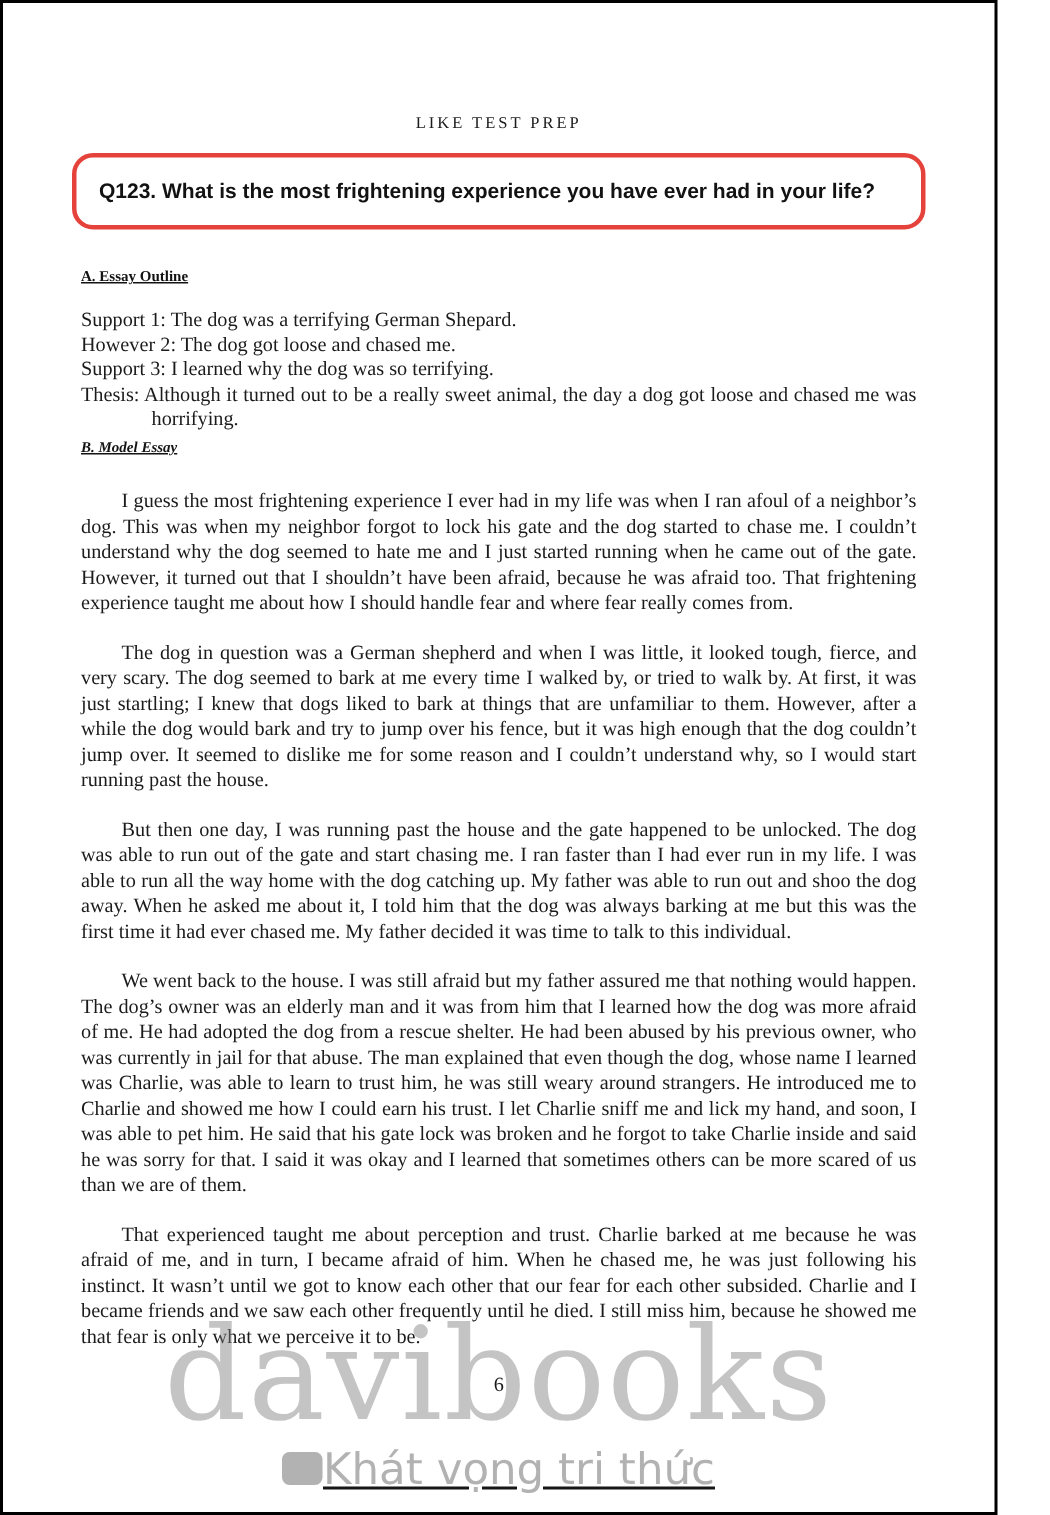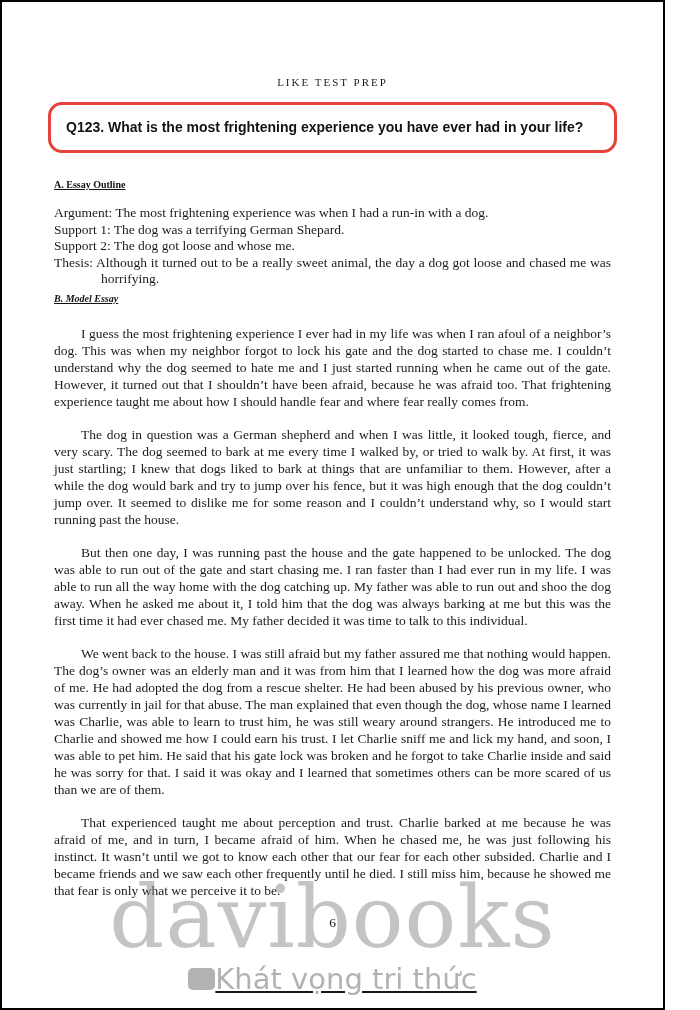--- a/index.html
+++ b/index.html
@@ -118,23 +118,23 @@
 
   <div class="qbox">
     <div>Q123. What is the most frightening experience you have ever had in your life?</div>
   </div>
 
   <div class="content">
 
     <div class="section-heading">A. Essay Outline</div>
 
     <div class="outline">
-      <div class="outline-item">Argument: The most frightening experience was when I had a run-in with a dog.</div>
       <div class="outline-item">Support 1: The dog was a terrifying German Shepard.</div>
-      <div class="outline-item">Support 2: The dog got loose and whose me.</div>
+      <div class="outline-item">However 2: The dog got loose and chased me.</div>
+      <div class="outline-item">Support 3: I learned why the dog was so terrifying.</div>
       <div class="outline-item hanging">Thesis: Although it turned out to be a really sweet animal, the day a dog got loose and chased me was horrifying.</div>
     </div>
 
     <div class="section-heading tight">B. Model Essay</div>
 
     <div class="essay">
       <p>I guess the most frightening experience I ever had in my life was when I ran afoul of a neighbor’s dog. This was when my neighbor forgot to lock his gate and the dog started to chase me. I couldn’t understand why the dog seemed to hate me and I just started running when he came out of the gate. However, it turned out that I shouldn’t have been afraid, because he was afraid too. That frightening experience taught me about how I should handle fear and where fear really comes from.</p>
       <p>The dog in question was a German shepherd and when I was little, it looked tough, fierce, and very scary. The dog seemed to bark at me every time I walked by, or tried to walk by. At first, it was just startling; I knew that dogs liked to bark at things that are unfamiliar to them. However, after a while the dog would bark and try to jump over his fence, but it was high enough that the dog couldn’t jump over. It seemed to dislike me for some reason and I couldn’t understand why, so I would start running past the house.</p>
       <p>But then one day, I was running past the house and the gate happened to be unlocked. The dog was able to run out of the gate and start chasing me. I ran faster than I had ever run in my life. I was able to run all the way home with the dog catching up. My father was able to run out and shoo the dog away. When he asked me about it, I told him that the dog was always barking at me but this was the first time it had ever chased me. My father decided it was time to talk to this individual.</p>
       <p>We went back to the house. I was still afraid but my father assured me that nothing would happen. The dog’s owner was an elderly man and it was from him that I learned how the dog was more afraid of me. He had adopted the dog from a rescue shelter. He had been abused by his previous owner, who was currently in jail for that abuse. The man explained that even though the dog, whose name I learned was Charlie, was able to learn to trust him, he was still weary around strangers. He introduced me to Charlie and showed me how I could earn his trust. I let Charlie sniff me and lick my hand, and soon, I was able to pet him. He said that his gate lock was broken and he forgot to take Charlie inside and said he was sorry for that. I said it was okay and I learned that sometimes others can be more scared of us than we are of them.</p>

